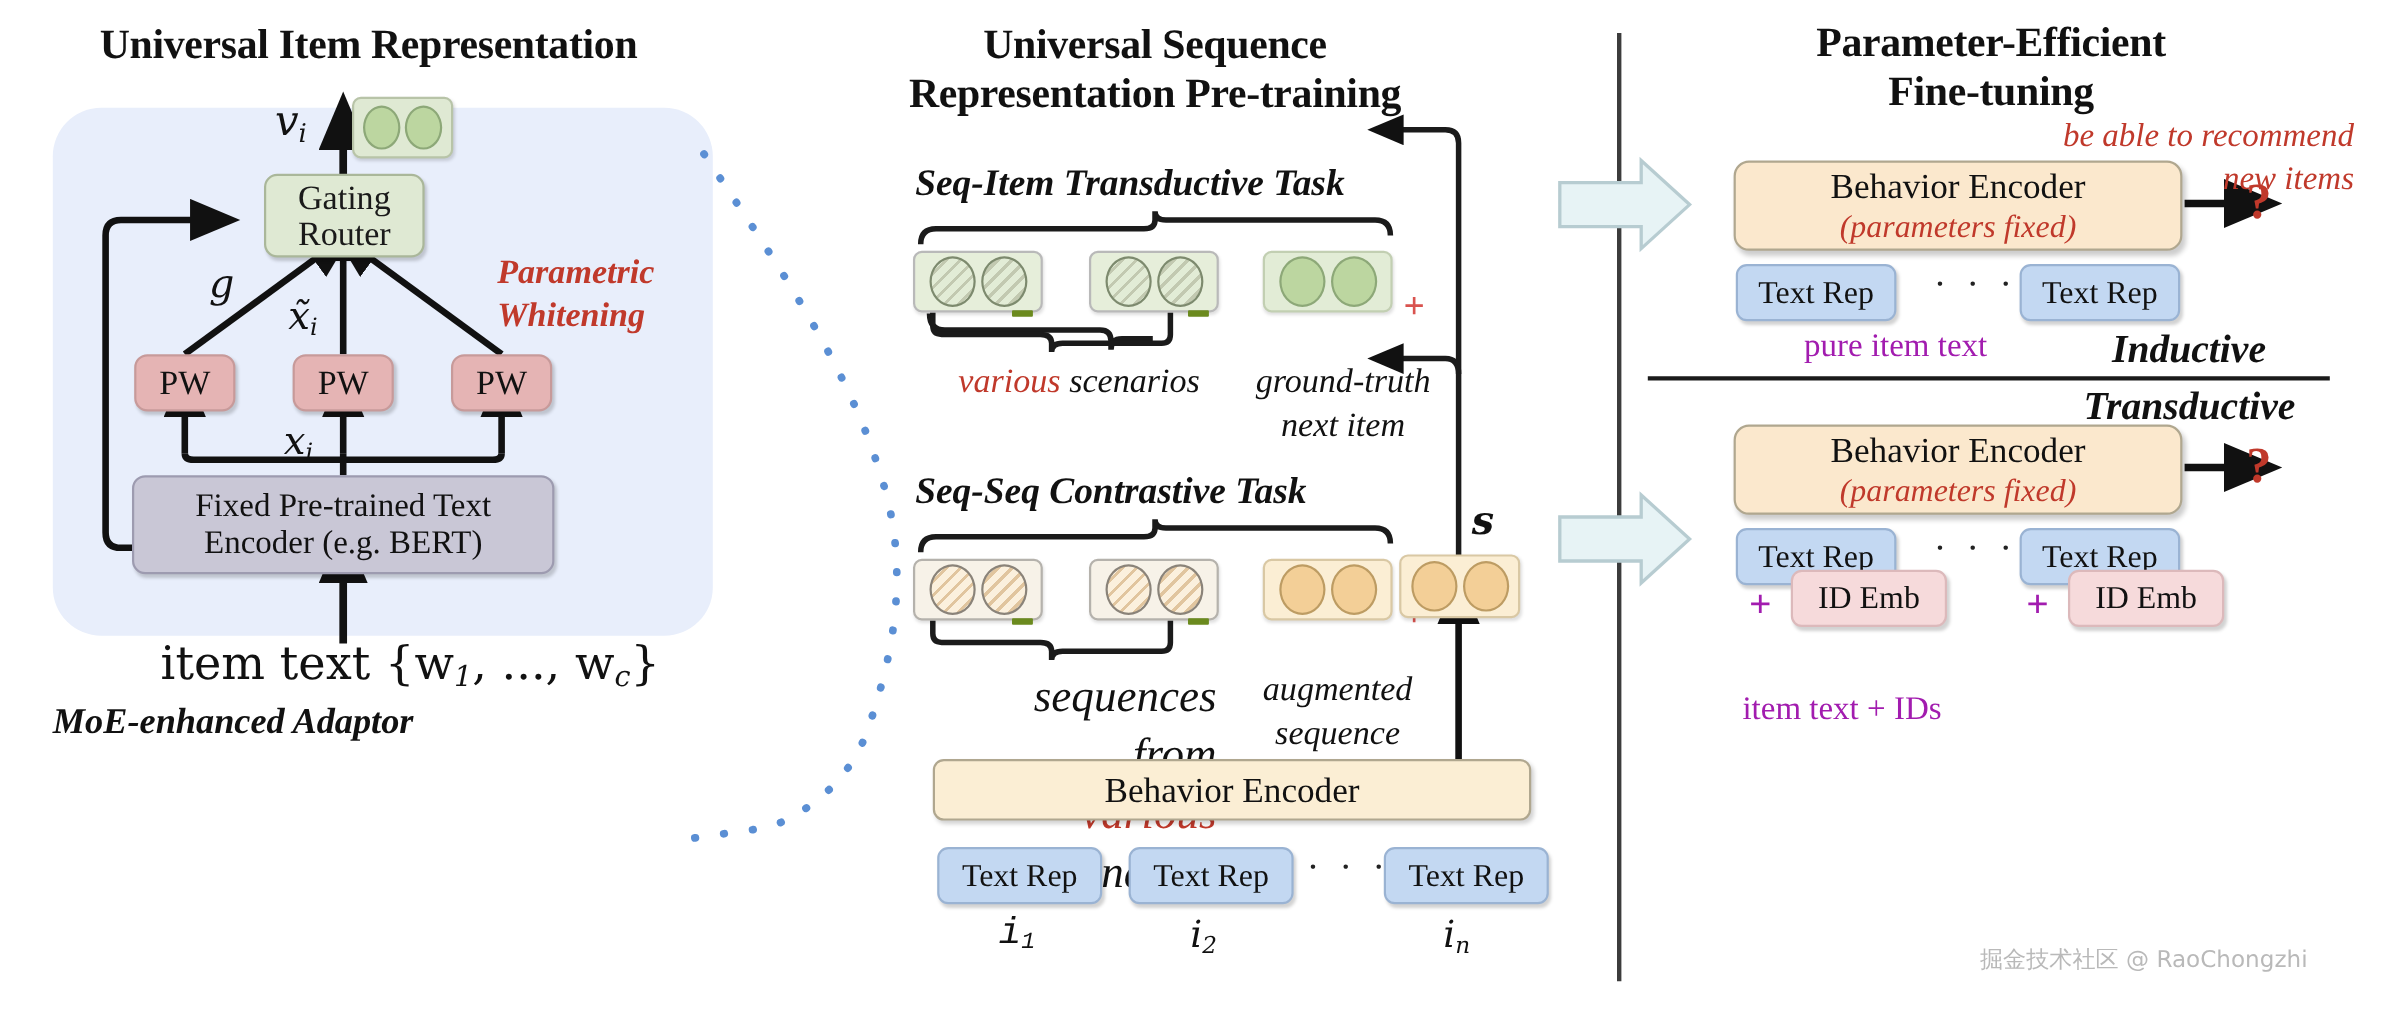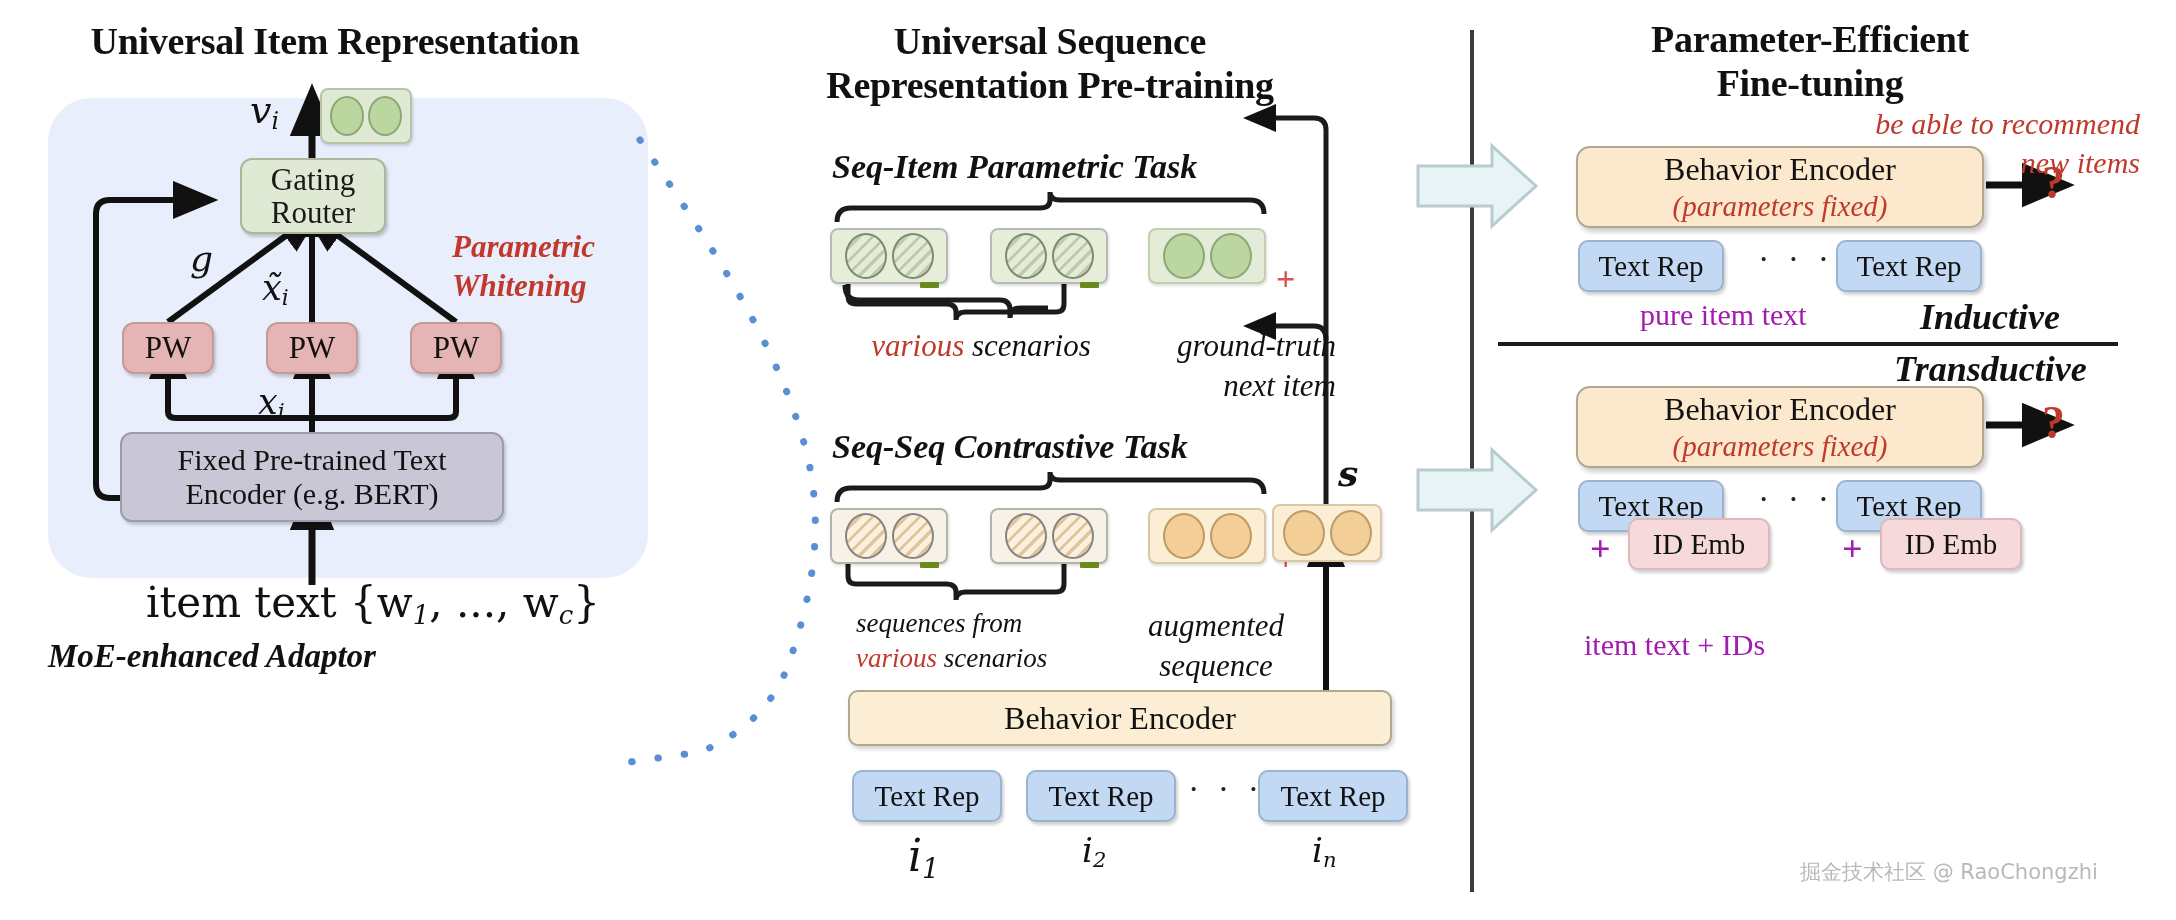--- a/index.html
+++ b/index.html
@@ -210,21 +210,21 @@
   <span>item text {w</span><span class="sub">1</span><span>, ..., w</span><span class="sub">c</span><span>}</span>
 </div>
 
 <div class="abs bold-i" style="left:48px;top:638px;font-size:33px;color:#111;">MoE-enhanced Adaptor</div>
 
 <div class="abs ttl" style="left:820px;top:20px;width:460px;">
   <div>Universal Sequence</div>
   <div>Representation Pre-training</div>
 </div>
 
-<div class="abs bold-i" style="left:832px;top:148px;font-size:34px;color:#111;">Seq-Item Parametric Task</div>
+<div class="abs bold-i" style="left:832px;top:148px;font-size:34px;color:#111;">Seq-Item Transductive Task</div>
 
 <div class="itembox ib-green-neg" style="left:830px;top:228px;width:118px;height:56px;">
   <span class="c-gneg hatch" style="width:38px;height:42px;"></span>
   <span class="c-gneg hatch" style="width:38px;height:42px;"></span>
 </div>
 <div class="minus" style="left:920px;top:282px;"></div>
 
 <div class="itembox ib-green-neg" style="left:990px;top:228px;width:118px;height:56px;">
   <span class="c-gneg hatch" style="width:38px;height:42px;"></span>
   <span class="c-gneg hatch" style="width:38px;height:42px;"></span>
@@ -236,21 +236,21 @@
   <span class="circ g-solid" style="width:38px;height:42px;"></span>
 </div>
 <div class="plus" style="left:1276px;top:262px;">+</div>
 
 <div class="abs serif-i" style="left:866px;top:326px;font-size:31px;color:#111;line-height:1.3;text-align:center;width:230px;">
   <div>
     <span class="red">various</span>
     <span>scenarios</span>
   </div>
 </div>
-<div class="abs serif-i" style="left:1106px;top:326px;font-size:31px;color:#111;line-height:1.3;text-align:right;width:230px;">
+<div class="abs serif-i" style="left:1106px;top:326px;font-size:31px;color:#111;line-height:1.3;text-align:center;width:230px;">
   <div>ground-truth</div>
   <div>next item</div>
 </div>
 
 <div class="abs bold-i" style="left:832px;top:428px;font-size:34px;color:#111;">Seq-Seq Contrastive Task</div>
 
 <div class="itembox ib-or-neg" style="left:830px;top:508px;width:118px;height:56px;">
   <span class="c-oneg hatch-o" style="width:38px;height:42px;"></span>
   <span class="c-oneg hatch-o" style="width:38px;height:42px;"></span>
 </div>
@@ -267,40 +267,40 @@
   <span class="c-osolid" style="width:38px;height:42px;"></span>
 </div>
 <div class="plus" style="left:1276px;top:542px;">+</div>
 
 <div class="itembox ib-or" style="left:1272px;top:504px;width:110px;height:58px;">
   <span class="c-osolid" style="width:38px;height:42px;"></span>
   <span class="c-osolid" style="width:38px;height:42px;"></span>
 </div>
 <div class="abs mathlbl" style="left:1338px;top:452px;font-size:36px;font-weight:bold;">s</div>
 
-<div class="abs serif-i" style="left:856px;top:606px;font-size:27px;color:#111;line-height:1.3;text-align:left;width:250px;">
+<div class="abs serif-i" style="left:856px;top:606px;font-size:41px;color:#111;line-height:1.3;text-align:right;width:250px;">
   <div>sequences from</div>
   <div>
     <span class="red">various</span>
     <span>scenarios</span>
   </div>
 </div>
 <div class="abs serif-i" style="left:1108px;top:606px;font-size:31px;color:#111;line-height:1.3;text-align:center;width:216px;">
   <div>augmented</div>
   <div>sequence</div>
 </div>
 
 <div class="box behav-enc" style="left:848px;top:690px;width:544px;height:56px;">Behavior Encoder</div>
 
 <div class="box textrep" style="left:852px;top:770px;width:150px;height:52px;">Text Rep</div>
 <div class="box textrep" style="left:1026px;top:770px;width:150px;height:52px;">Text Rep</div>
 <div class="abs dots3" style="left:1188px;top:772px;">· · ·</div>
 <div class="box textrep" style="left:1258px;top:770px;width:150px;height:52px;">Text Rep</div>
 
-<div class="abs mathlbl" style="left:908px;top:830px;font-size:44px;">
+<div class="abs mathlbl" style="left:908px;top:830px;font-size:34px;font-family:Liberation Mono, monospace;">
   <span>i</span><span class="sub">1</span>
 </div>
 <div class="abs mathlbl" style="left:1082px;top:830px;font-size:34px;">
   <span>i</span><span class="sub">2</span>
 </div>
 <div class="abs mathlbl" style="left:1312px;top:830px;font-size:34px;">
   <span>i</span><span class="sub">n</span>
 </div>
 
 <div class="abs ttl" style="left:1560px;top:18px;width:500px;">

